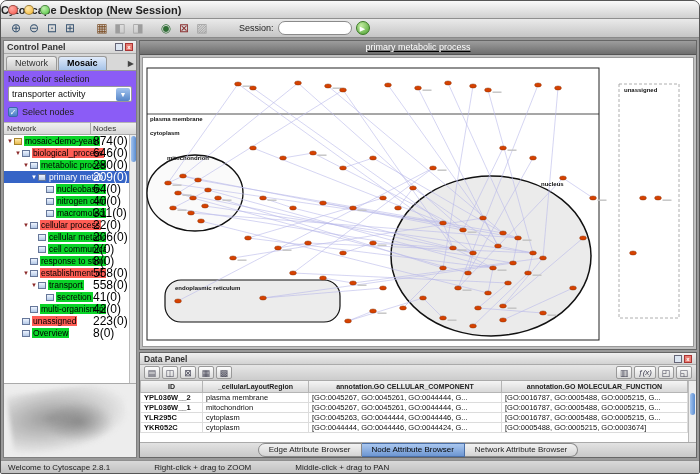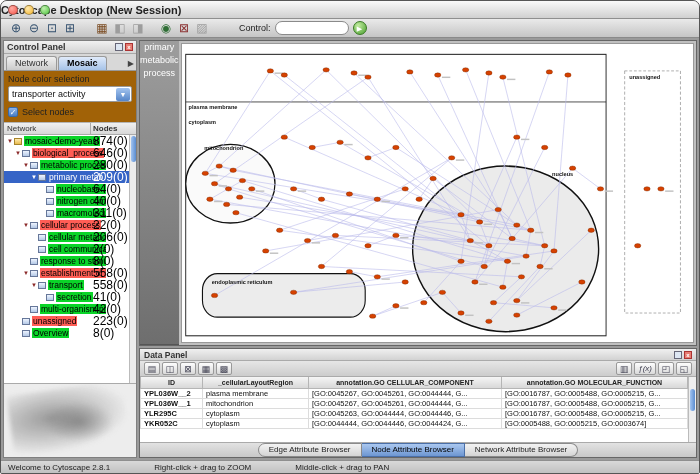--- a/index.html
+++ b/index.html
@@ -48,35 +48,35 @@
   .cp-header .titletext { flex:1; }
   .cp-float { width:8px; height:8px; border:1px solid #667; background:#dde6f2; display:inline-block; margin-right:2px; }
   .cp-close { width:8px; height:8px; border:1px solid #a33; background:#e87c72; display:inline-block;
               font-size:6px; color:#fff; text-align:center; line-height:7px; }
   .cp-tabs { flex:0 0 17px; display:flex; align-items:flex-end; background:#d8d8d8; border-bottom:1px solid #999;
              padding:1px 2px 0; }
   .cp-tab { font-size:9px; padding:1px 8px 2px; border:1px solid #999; border-bottom:none; color:#333;
             background:linear-gradient(#f0f0f0,#cbcbcb); border-radius:3px 3px 0 0; margin-right:1px; }
   .cp-tab.active { background:linear-gradient(#dfeafa,#a6c3e8); color:#000; font-weight:bold; }
   .cp-tab-more { margin-left:auto; font-size:8px; color:#444; padding-bottom:2px; }
-  .cp-section { flex:0 0 auto; padding:3px 4px 5px; border-bottom:1px solid #b5b5b5; background:#a16207; }
+  .cp-section { flex:0 0 auto; padding:3px 4px 5px; border-bottom:1px solid #b5b5b5; background:#8b5cf6; }
   .cp-label { font-size:9px; color:#222; margin-bottom:2px; }
   .cp-select { height:16px; background:#fff; border:1px solid #999; border-radius:2px; display:flex;
                align-items:center; justify-content:space-between; font-size:9px; color:#111; padding-left:3px; }
   .sel-btn { width:14px; height:13px; background:linear-gradient(#a3c4ef,#5585c8); color:#fff; font-size:7px;
              display:flex; align-items:center; justify-content:center; border-radius:2px; margin-right:1px; }
   .cp-check { display:flex; align-items:center; gap:4px; margin-top:5px; font-size:9px; color:#222; }
   .checkbox { width:10px; height:10px; flex:0 0 10px; background:linear-gradient(#8fb4e8,#4a7fc6);
               border:1px solid #3a6aa8; border-radius:2px; color:#fff; font-size:8px; line-height:9px; text-align:center; }
 
   .tree-wrap { flex:1; display:flex; flex-direction:column; position:relative; background:#fff; min-height:0; }
   .tree-header { flex:0 0 12px; display:flex; background:linear-gradient(#f0f0f0,#d7d7d7);
                  border-bottom:1px solid #aaa; font-size:8px; color:#333; }
   .th-net { width:87px; border-right:1px solid #aaa; padding-left:3px; line-height:11px; }
-  .th-nodes { flex:1; padding-left:2px; line-height:11px;font-weight:bold; }
+  .th-nodes { flex:1; padding-left:2px; line-height:11px; }
   .tree { flex:1; overflow:hidden; position:relative; padding-right:7px; }
   .trow { height:12px; display:flex; align-items:center; font-size:8.5px; white-space:nowrap; position:relative; }
   .trow.sel { background:#3564c6; }
   .expander { width:8px; flex:0 0 8px; font-size:6px; color:#8b2a2a; text-align:center; line-height:1; }
   .trow.sel .expander { color:#fff; }
   .ticon { width:8px; height:7px; flex:0 0 8px; border:1px solid #667799;
            background:linear-gradient(#eef4ff,#b4c9e6); margin-right:2px; }
   .ticon.folder { background:linear-gradient(#ffeaae,#e8ba4e); border-color:#a8842a; }
   .tlabel { padding:0 1px; color:#000; overflow:hidden; }
   .tlabel.chip-green { background:#0ad428; }
@@ -89,21 +89,21 @@
                         background:linear-gradient(90deg,#a3c4f0,#5a8cd0); }
   .cp-thumb { flex:0 0 74px; background:#ededed; border-top:1px solid #aaa; position:relative; overflow:hidden; }
   .cp-thumb::before { content:""; position:absolute; left:6px; top:4px; right:10px; bottom:8px;
       background:radial-gradient(ellipse at 35% 45%, rgba(100,100,100,.6), rgba(160,160,160,.3) 55%, transparent 75%);
       filter:blur(2px); transform:rotate(-8deg); }
   .cp-thumb::after { content:""; position:absolute; left:40px; top:18px; width:70px; height:40px;
       background:radial-gradient(ellipse, rgba(90,90,90,.5), transparent 70%); filter:blur(2px); }
 
   
   .main-col { flex:1; display:flex; flex-direction:column; gap:2px; min-width:0; min-height:0; }
-  .iframe { flex:0 0 306px; border:1px solid #666; background:#c0c0c0; display:flex; flex-direction:row; }
+  .iframe { flex:0 0 306px; border:1px solid #666; background:#c0c0c0; display:flex; flex-direction:column;text-decoration:underline; }
   .if-title { flex:0 0 13px; background:linear-gradient(#9d9d9d,#6e6e6e); color:#fff; font-size:9px;
               text-align:center; line-height:13px; border-bottom:1px solid #555; }
   .if-body { flex:1; padding:2px; min-height:0; }
   #netsvg { width:100%; height:100%; background:#fff; border:1px solid #999; display:block; }
 
   
   .data-panel { flex:1; border:1px solid #666; background:#d6d6d6; display:flex; flex-direction:column; min-height:0; }
   .dp-header { flex:0 0 12px; background:linear-gradient(#f0f0f0,#d2d2d2); border-bottom:1px solid #aaa;
                font-size:8.5px; font-weight:bold; color:#333; display:flex; align-items:center; padding:0 4px; }
   .dp-header .titletext { flex:1; }
@@ -155,21 +155,21 @@
         <span class="tb-btn">⊖</span>
         <span class="tb-btn">⊡</span>
         <span class="tb-btn">⊞</span>
         <span class="tb-btn">▦</span>
         <span class="tb-btn dis">◧</span>
         <span class="tb-btn dis">◨</span>
         <span class="tb-btn">◉</span>
         <span class="tb-btn">⊠</span>
         <span class="tb-btn dis">▨</span>
       </div>
-    <span class="search-label">Control:</span>
+    <span class="search-label">Session:</span>
     <input class="search-input" value="" style="">
     <span class="search-go">
         <span class="go-arrow">▶</span>
       </span>
   </div>
 
   <div class="content">
 
     <div class="control-panel">
       <div class="cp-header">

